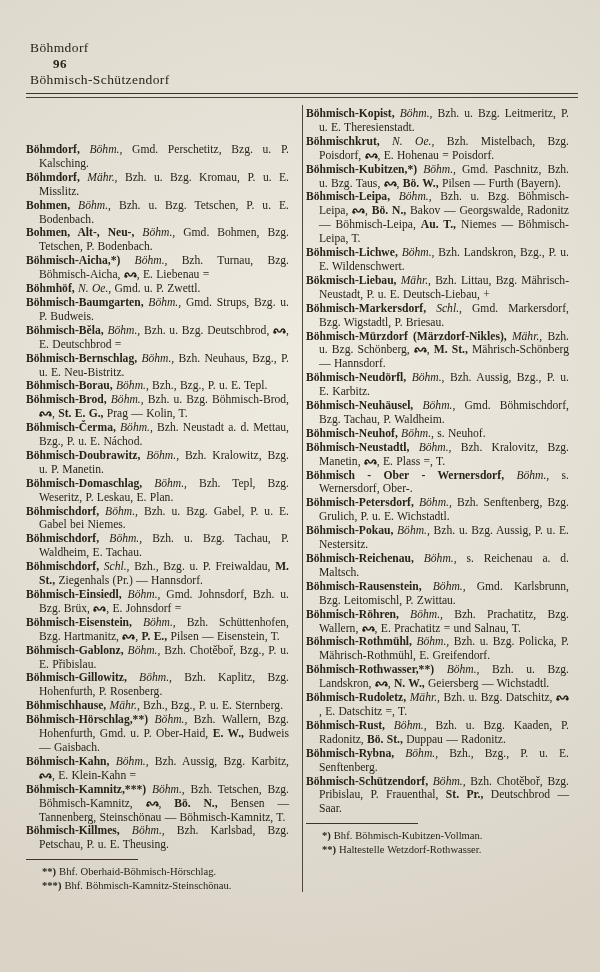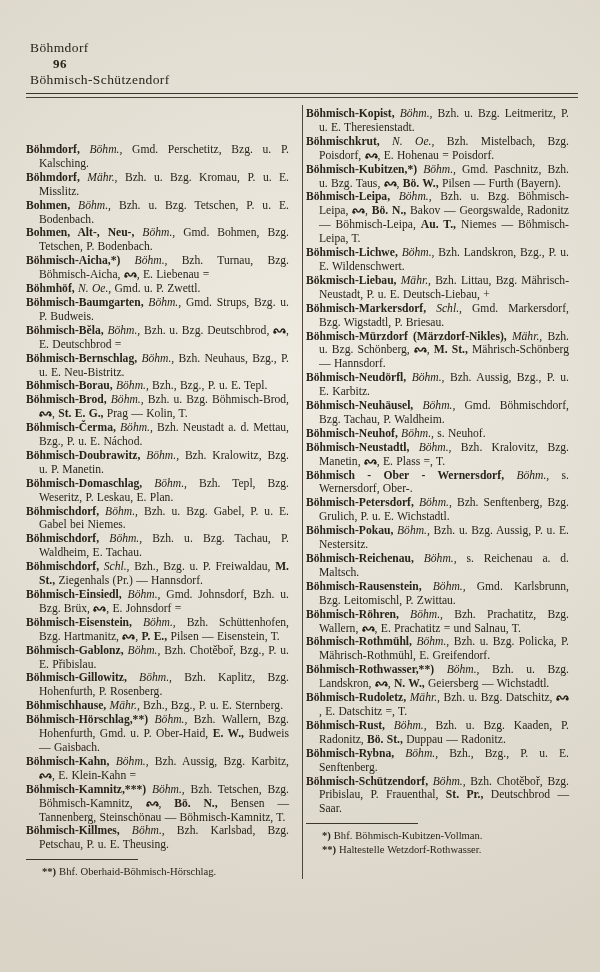--- a/index.html
+++ b/index.html
@@ -100,20 +100,21 @@
               <circle cx="11.1" cy="5.0" r="1.5" fill="#2a241d"></circle>
             </svg></span><span class="n">, E. Klein-Kahn =</span></p>
         <p class="entry"><span class="b">Böhmisch-Kamnitz,***) </span><span class="i">Böhm., </span><span class="n">Bzh. Tetschen, Bzg. Böhmisch-Kamnitz, </span><span class="ph"><svg width="13" height="8" viewBox="0 0 13 8">
               <path d="M1.2 4.8 C1.2 1.6 4.4 1.2 4.8 3.6 C5.1 5.6 7.9 5.6 8.2 3.6 C8.6 1.2 11.8 1.6 11.8 4.6" fill="none" stroke="#2a241d" stroke-width="1.5" stroke-linecap="round"></path>
               <circle cx="1.9" cy="5.2" r="1.5" fill="#2a241d"></circle>
               <circle cx="11.1" cy="5.0" r="1.5" fill="#2a241d"></circle>
             </svg></span><span class="n">, </span><span class="b">Bö. N., </span><span class="n">Bensen — Tannenberg, Steinschönau — Böhmisch-Kamnitz, T.</span></p>
         <p class="entry"><span class="b">Böhmisch-Killmes, </span><span class="i">Böhm., </span><span class="n">Bzh. Karlsbad, Bzg. Petschau, P. u. E. Theusing.</span></p>
         <div class="fn-rule"></div>
         <p class="footnote"><span class="fn-marker">**) </span><span>Bhf. Oberhaid-Böhmisch-Hörschlag.</span></p>
+        <p class="footnote"><span class="fn-marker">***) </span><span>Bhf. Böhmisch-Kamnitz-Steinschönau.</span></p>
       </div>
     <div class="col right">
         <p class="entry"><span class="b">Böhmisch-Kopist, </span><span class="i">Böhm., </span><span class="n">Bzh. u. Bzg. Leitmeritz, P. u. E. Theresienstadt.</span></p>
         <p class="entry"><span class="b">Böhmischkrut, </span><span class="i">N. Oe., </span><span class="n">Bzh. Mistelbach, Bzg. Poisdorf, </span><span class="ph"><svg width="13" height="8" viewBox="0 0 13 8">
               <path d="M1.2 4.8 C1.2 1.6 4.4 1.2 4.8 3.6 C5.1 5.6 7.9 5.6 8.2 3.6 C8.6 1.2 11.8 1.6 11.8 4.6" fill="none" stroke="#2a241d" stroke-width="1.5" stroke-linecap="round"></path>
               <circle cx="1.9" cy="5.2" r="1.5" fill="#2a241d"></circle>
               <circle cx="11.1" cy="5.0" r="1.5" fill="#2a241d"></circle>
             </svg></span><span class="n">, E. Hohenau = Poisdorf.</span></p>
         <p class="entry"><span class="b">Böhmisch-Kubitzen,*) </span><span class="i">Böhm., </span><span class="n">Gmd. Paschnitz, Bzh. u. Bzg. Taus, </span><span class="ph"><svg width="13" height="8" viewBox="0 0 13 8">
               <path d="M1.2 4.8 C1.2 1.6 4.4 1.2 4.8 3.6 C5.1 5.6 7.9 5.6 8.2 3.6 C8.6 1.2 11.8 1.6 11.8 4.6" fill="none" stroke="#2a241d" stroke-width="1.5" stroke-linecap="round"></path>

